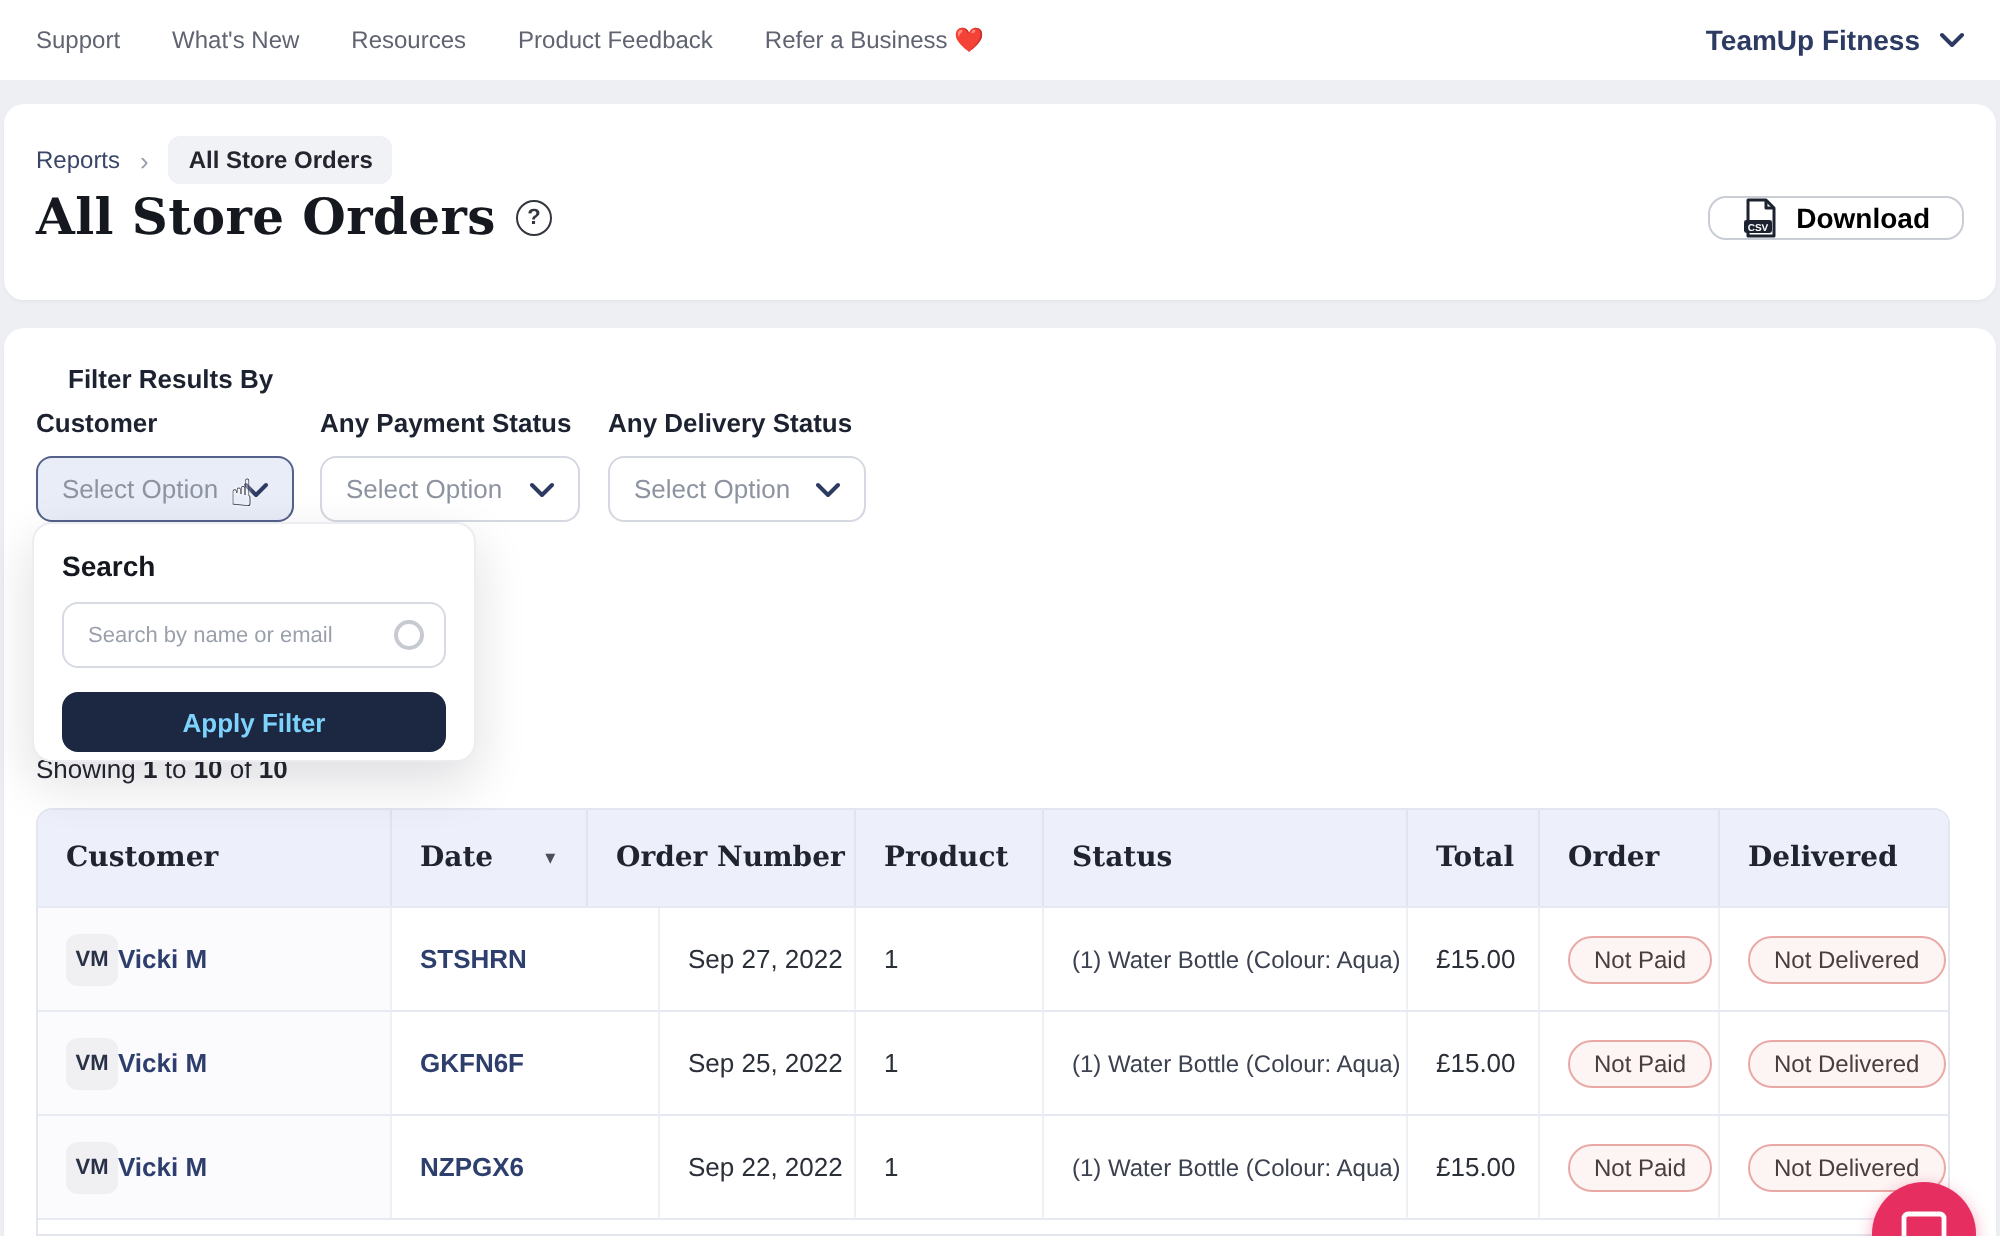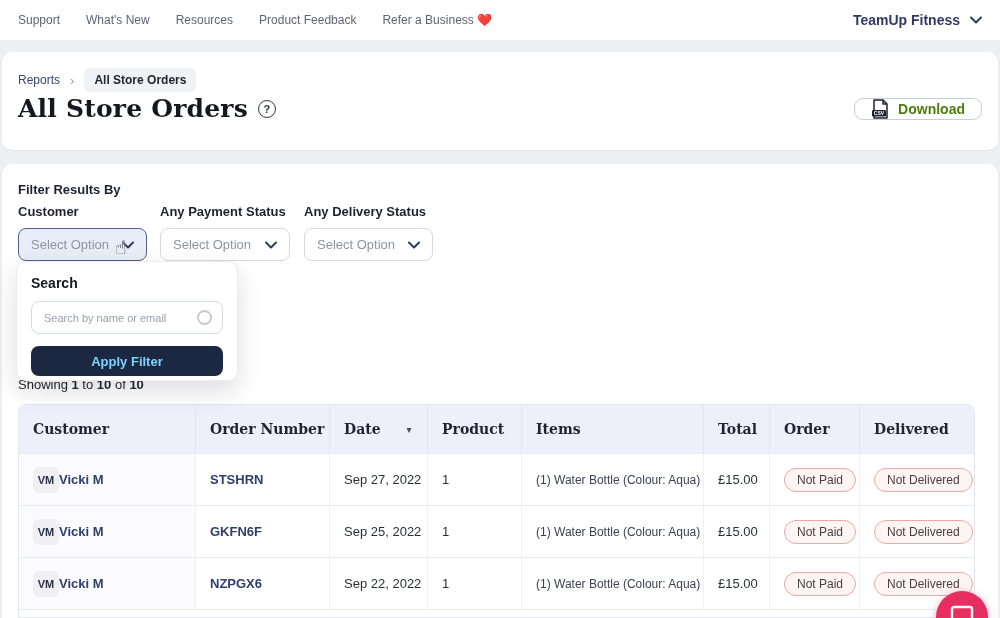--- a/index.html
+++ b/index.html
@@ -50,26 +50,26 @@
     font-size:25px; font-weight:700; color:#16181f; letter-spacing:0.2px;
   }
   .help-icon {
     width:18px; height:18px; border:1.6px solid #33363f; border-radius:50%;
     display:inline-flex; align-items:center; justify-content:center;
     font-size:11px; font-weight:700; color:#33363f; margin-left:10px; cursor:pointer;
   }
   .download-btn {
     margin-left:auto; display:flex; align-items:center; gap:9px;
     border:1px solid #c9cdd6; border-radius:9px; background:#fff;
-    padding:0 16px; font-size:14px; font-weight:700; color:#4d7c0f; cursor:pointer;
+    padding:0 16px; font-size:14px; font-weight:700; color:#000000; cursor:pointer;
   }
   .csv-icon { width:18px; height:20px; }
 
   
-  .filter-title { position:absolute; top:18px; left:16px; font-size:13px; font-weight:700; color:#1d2230;text-align:center; }
+  .filter-title { position:absolute; top:18px; left:32px; font-size:13px; font-weight:700; color:#1d2230;text-align:center; }
   .fgroup { position:absolute; top:40px; }
   .fgroup .flabel { font-size:13px; font-weight:700; color:#1d2230; margin-bottom:9px; }
   .select {
     height:33px; border:1px solid #d5d8e0; border-radius:8px; background:#fff;
     display:flex; align-items:center; justify-content:space-between;
     padding:0 12px; font-size:13px; color:#8d93a0; cursor:pointer;
   }
   .select .chev polyline { stroke:#2d3b63; }
   .select.active { background:#e9edf8; border:1.5px solid #55618a; }
   .fg-0 { left:16px;  width:129px; }
@@ -248,32 +248,32 @@
       <b>10</b>
       <span>of</span>
       <b>10</b>
     </div>
 
     <div class="orders-table">
       <div class="trow thead">
         <div class="cell c0">
             <span>Customer</span>
           </div>
-        <div class="cell c1">
-            <span>Order Number</span>
-          </div>
         <div class="cell c2">
             <span>Date</span>
             <span class="sort-caret">▾</span>
           </div>
+        <div class="cell c1">
+            <span>Order Number</span>
+          </div>
         <div class="cell c3">
             <span>Product</span>
           </div>
         <div class="cell c4">
-            <span>Items</span>
+            <span>Status</span>
           </div>
         <div class="cell c5">
             <span>Total</span>
           </div>
         <div class="cell c6">
             <span>Order</span>
           </div>
         <div class="cell c7">
             <span>Delivered</span>
           </div>

